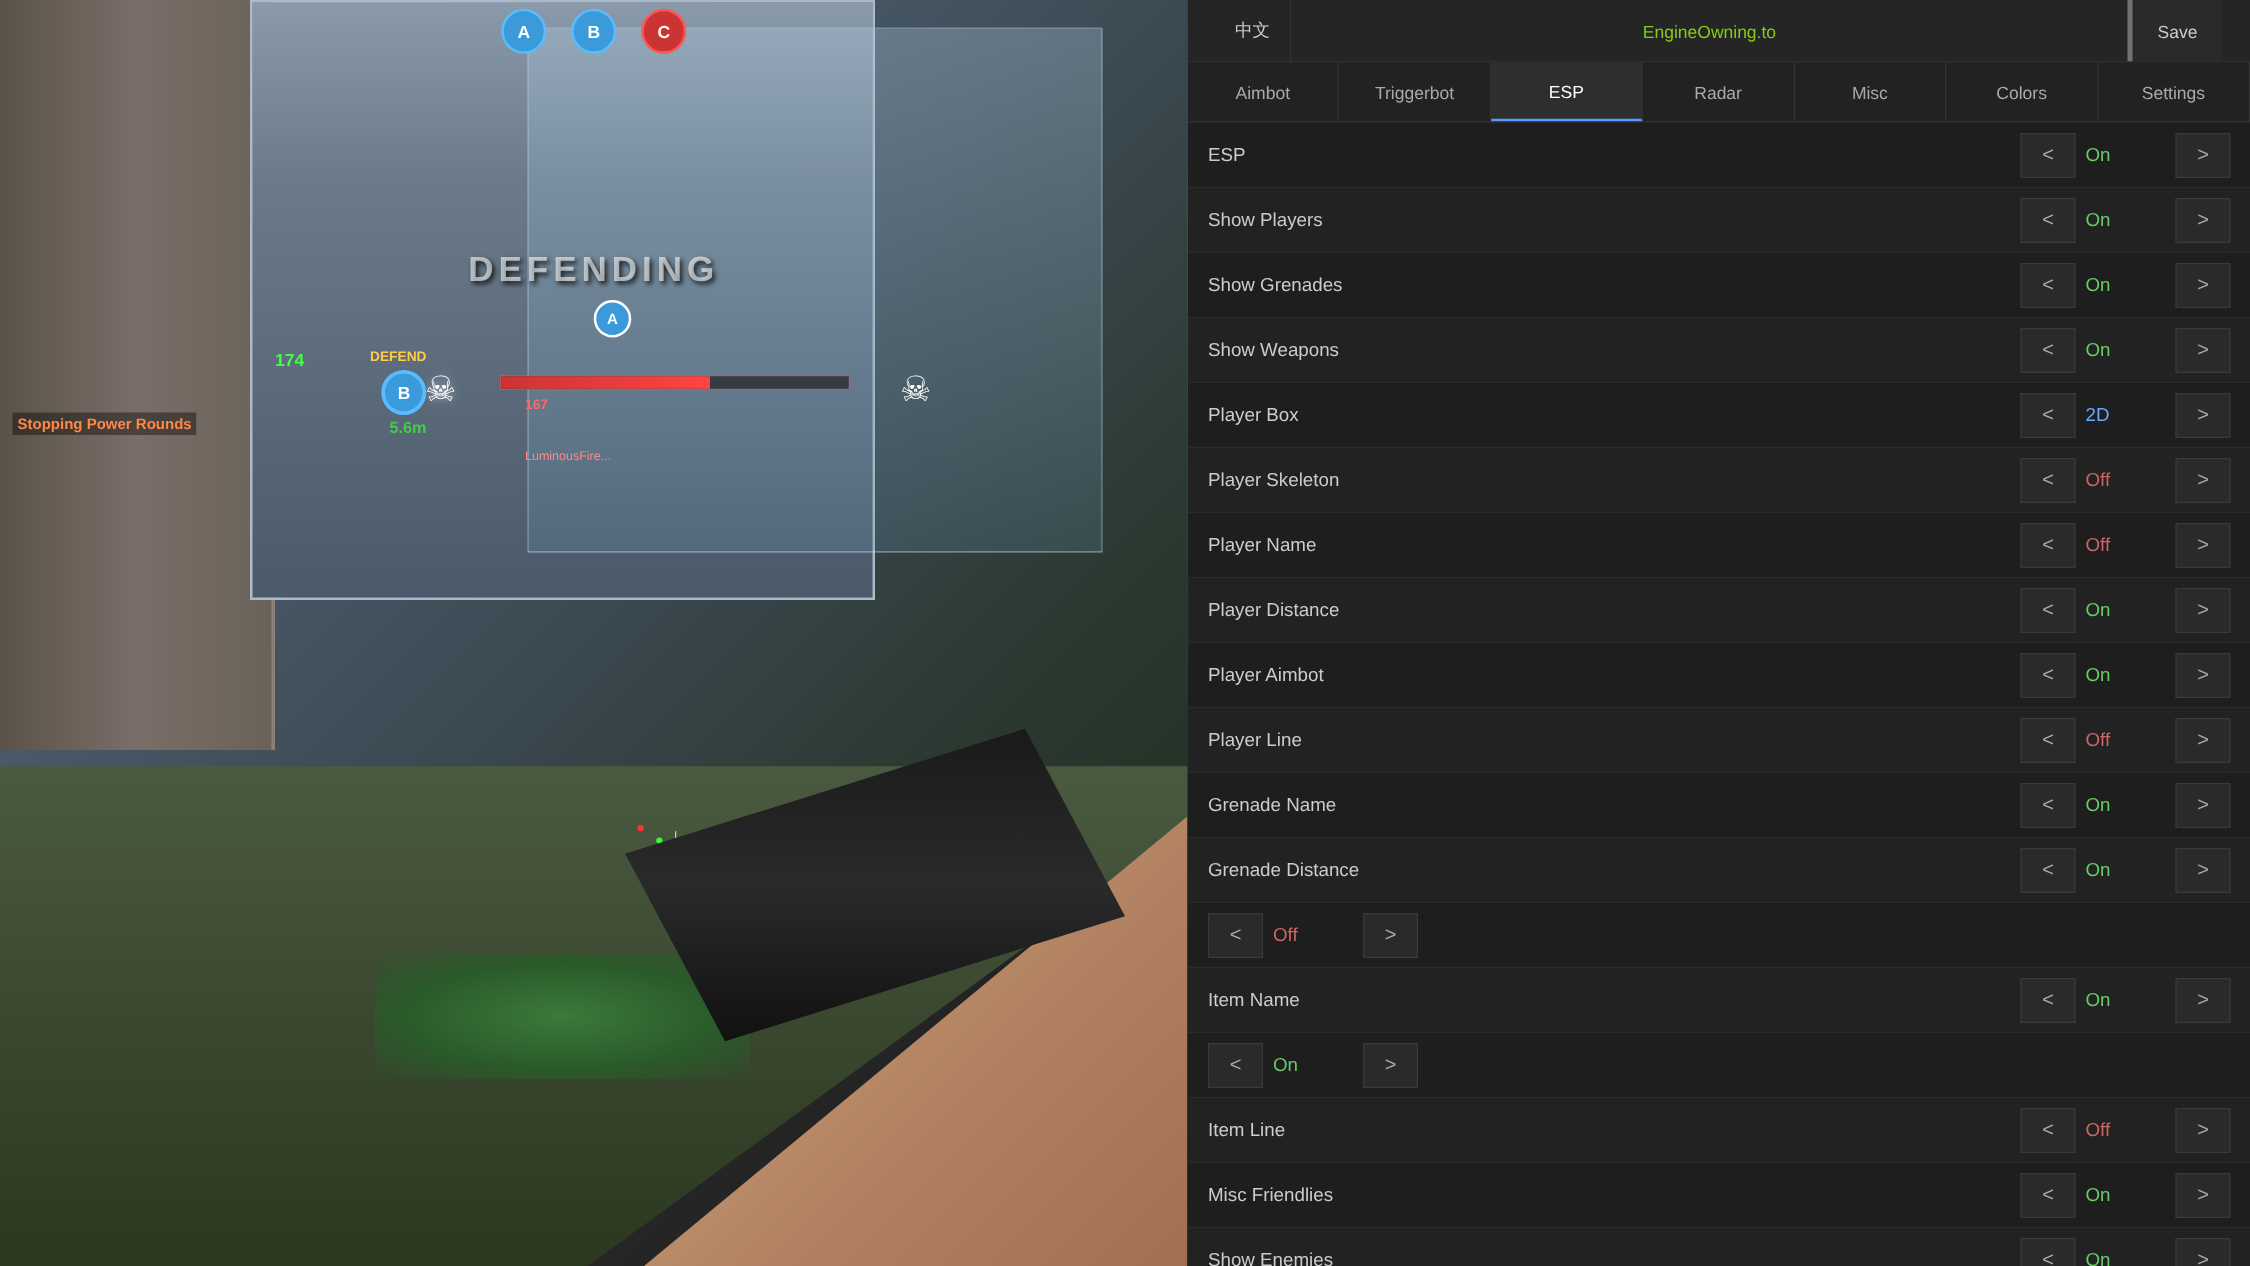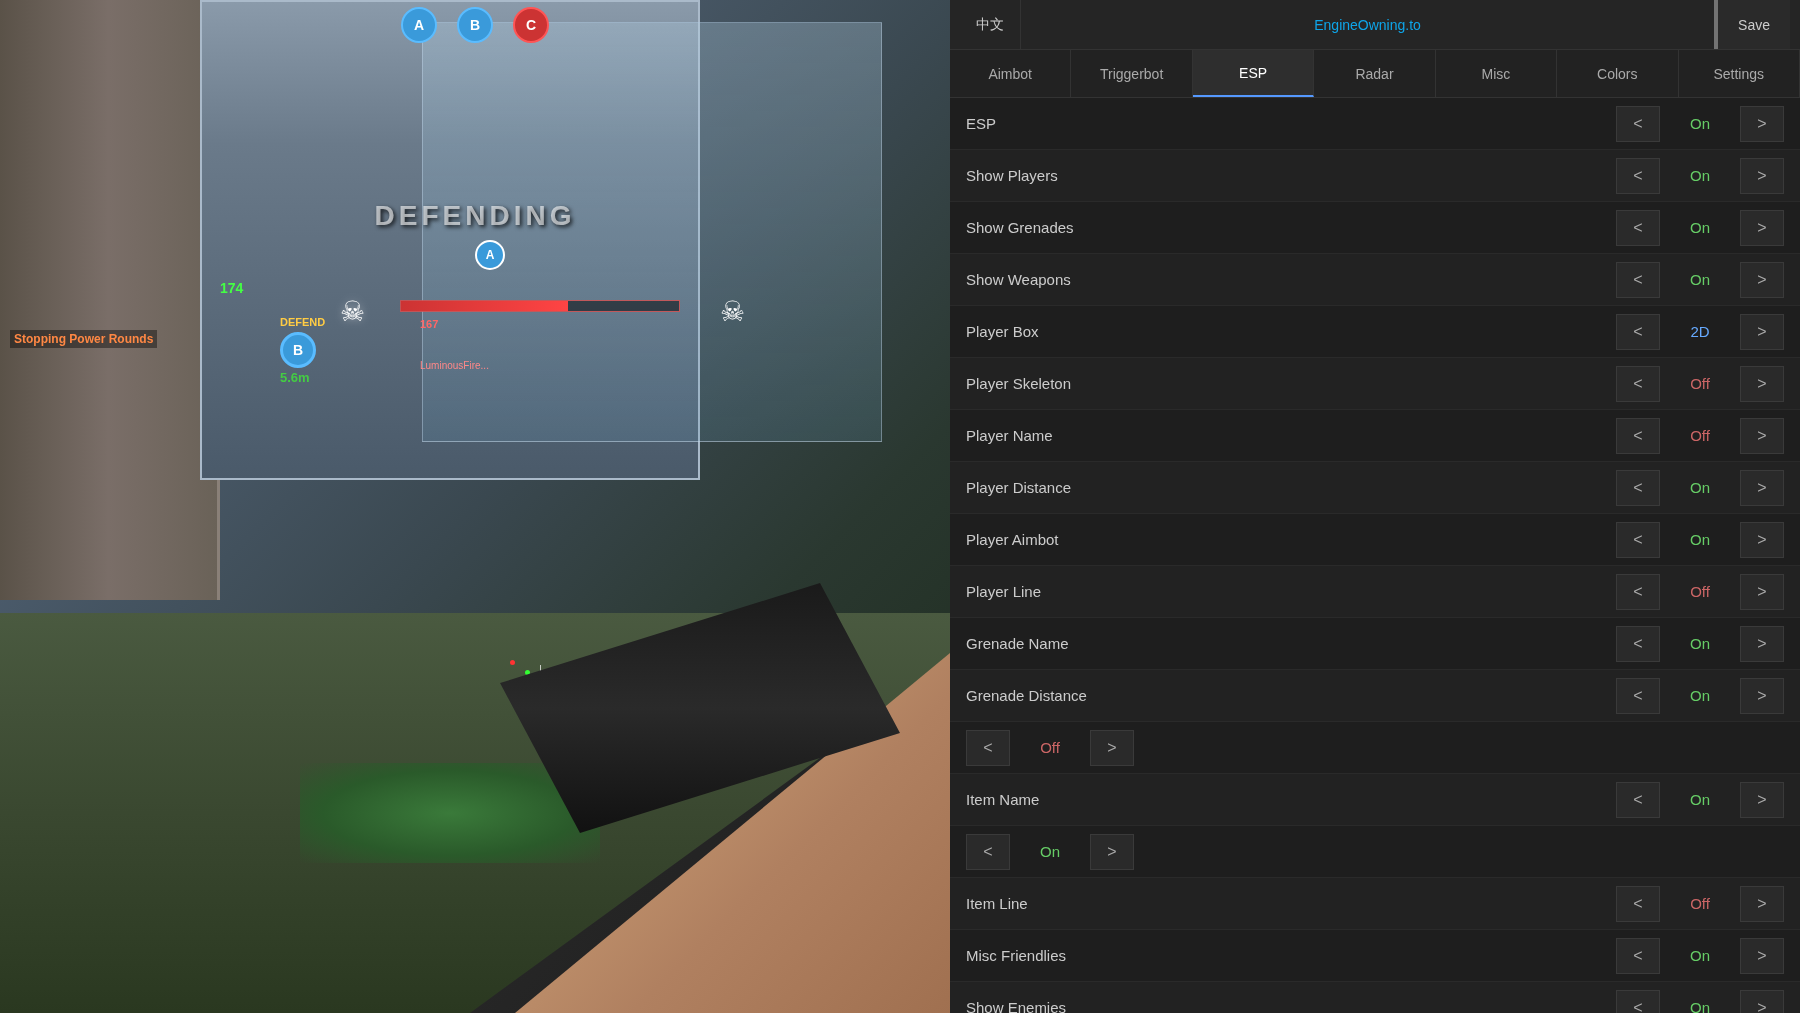--- a/index.html
+++ b/index.html
@@ -149,22 +149,22 @@
     .skull-icon-2 {
       position: absolute;
       top: 295px; left: 720px;
       color: white;
       font-size: 28px;
     }
 
     
     .friendly-indicator {
       position: absolute;
-      top: 280px; left: 280px;
-      display: flex; flex-direction: column; align-items: flex-start; margin-top: 36px;
+      top: 280px; left: 296px;
+      display: flex; flex-direction: column; align-items: flex-end;
     }
     .defend-text {
       color: #ffcc44;
       font-size: 11px;
       font-weight: bold;
     }
     .obj-b-indicator {
       width: 36px; height: 36px;
       background: #3a9ada;
       border-radius: 50%;
@@ -265,37 +265,37 @@
       display: flex;
       flex-direction: column;
       flex-shrink: 0;
     }
 
     .panel-header {
       display: flex;
       align-items: center;
       background: #252525;
       border-bottom: 1px solid #333;
-      padding: 0 10px;
+      padding: 0 22px;
       height: 50px;
       gap: 0;
     }
 
     .lang-btn {
       color: #ccc;
       font-size: 14px;
       padding: 0 16px;
       height: 100%;
       display: flex; align-items: center;
       cursor: pointer;
       border-right: 1px solid #333;
     }
 
     .site-label {
-      color: #0ea5e9;
+      color: #84cc16;
       font-size: 14px;
       padding: 0 20px;
       flex: 1;
       text-align: center;
     }
 
     .save-btn {
       color: #ccc;
       font-size: 14px;
       padding: 0 20px;
@@ -368,21 +368,20 @@
       border: 1px solid #3a3a3a;
       color: #aaa;
       font-size: 16px;
       display: flex; align-items: center; justify-content: center;
       cursor: pointer;
       user-select: none;
     }
 
     .setting-value {
       min-width: 80px;
-      text-align: center;
       color: #ffffff;
       font-size: 15px;
       padding: 0 8px;
     }
 
     .value-on { color: #66cc66; }
     .value-off { color: #cc6666; }
     .value-2d { color: #66aaff; }
   </style>
 </head>

